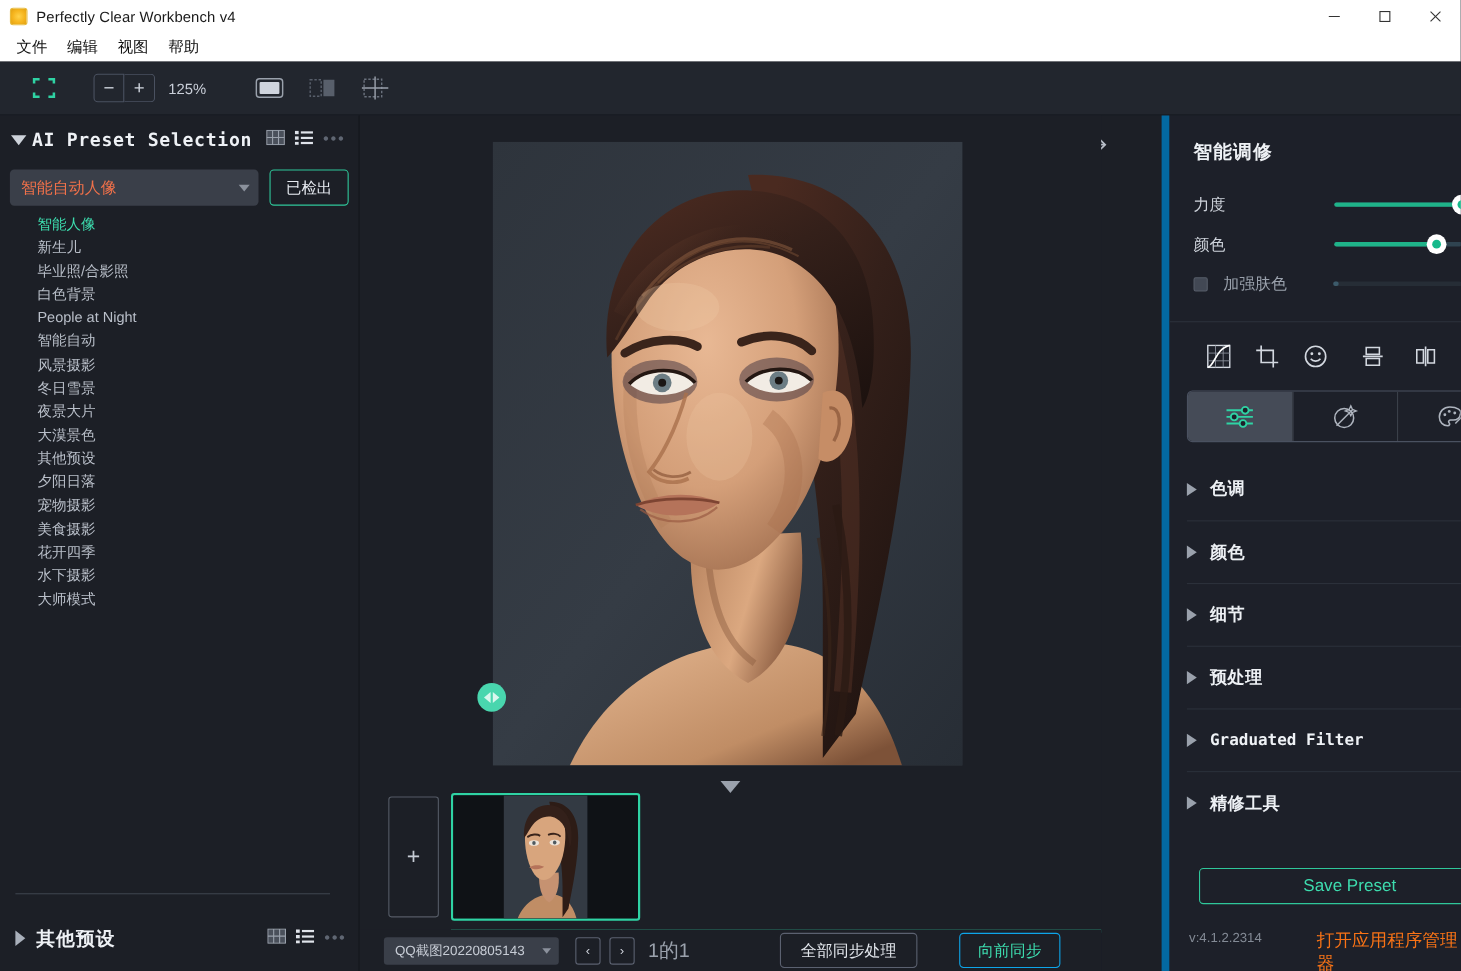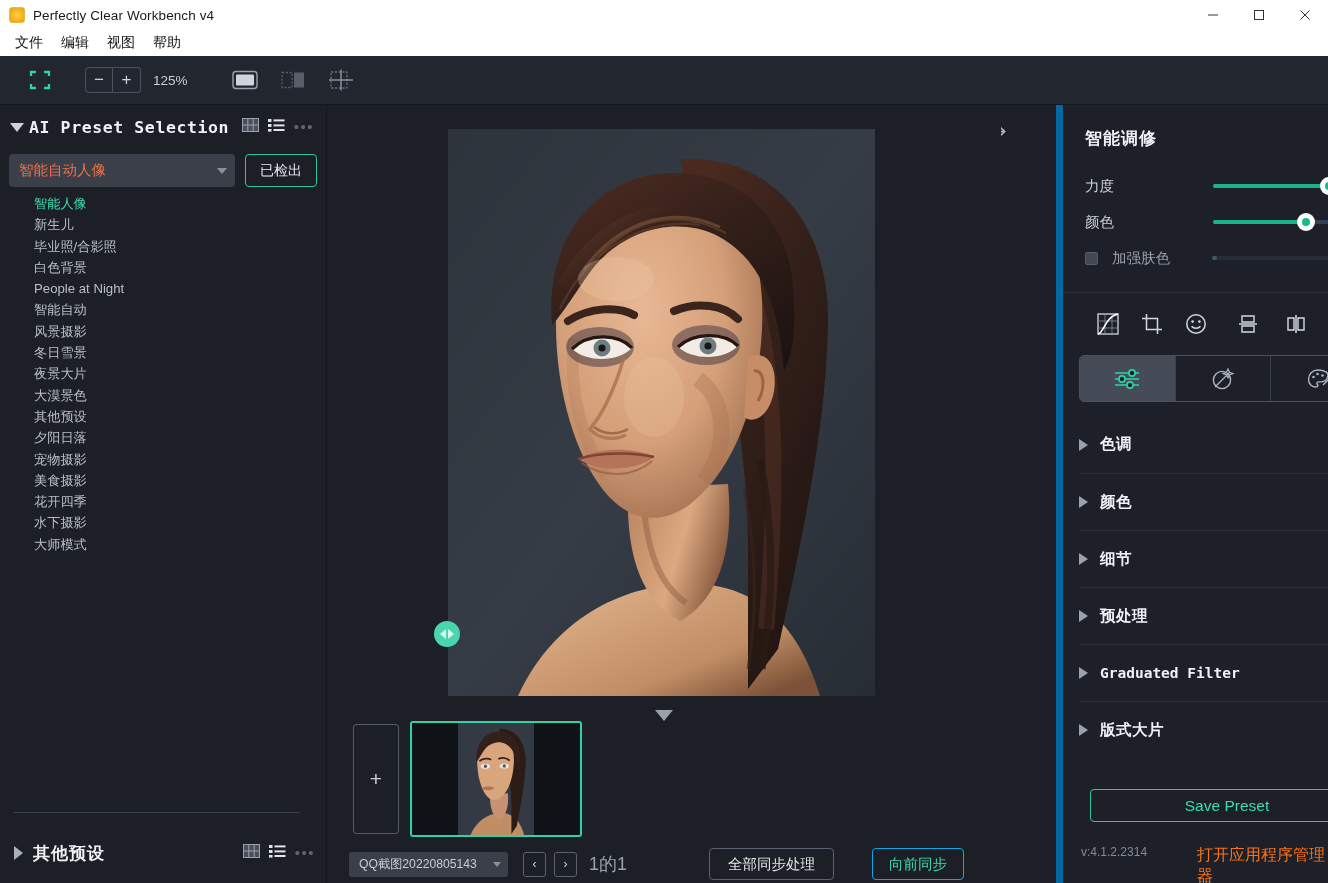--- a/index.html
+++ b/index.html
@@ -757,21 +757,21 @@
         </div>
         <div class="sec-row">
           <div class="sec-caret"></div>
           <div class="sec-label mono">Graduated Filter</div>
           <div class="toggle">
             <i></i>
           </div>
         </div>
         <div class="sec-row">
           <div class="sec-caret"></div>
-          <div class="sec-label">版式大片</div>
+          <div class="sec-label">精修工具</div>
           <div class="toggle">
             <i></i>
           </div>
         </div>
       </div>
 
     <div class="panel-scroll"></div>
 
     <div class="save-preset">Save Preset</div>
 

